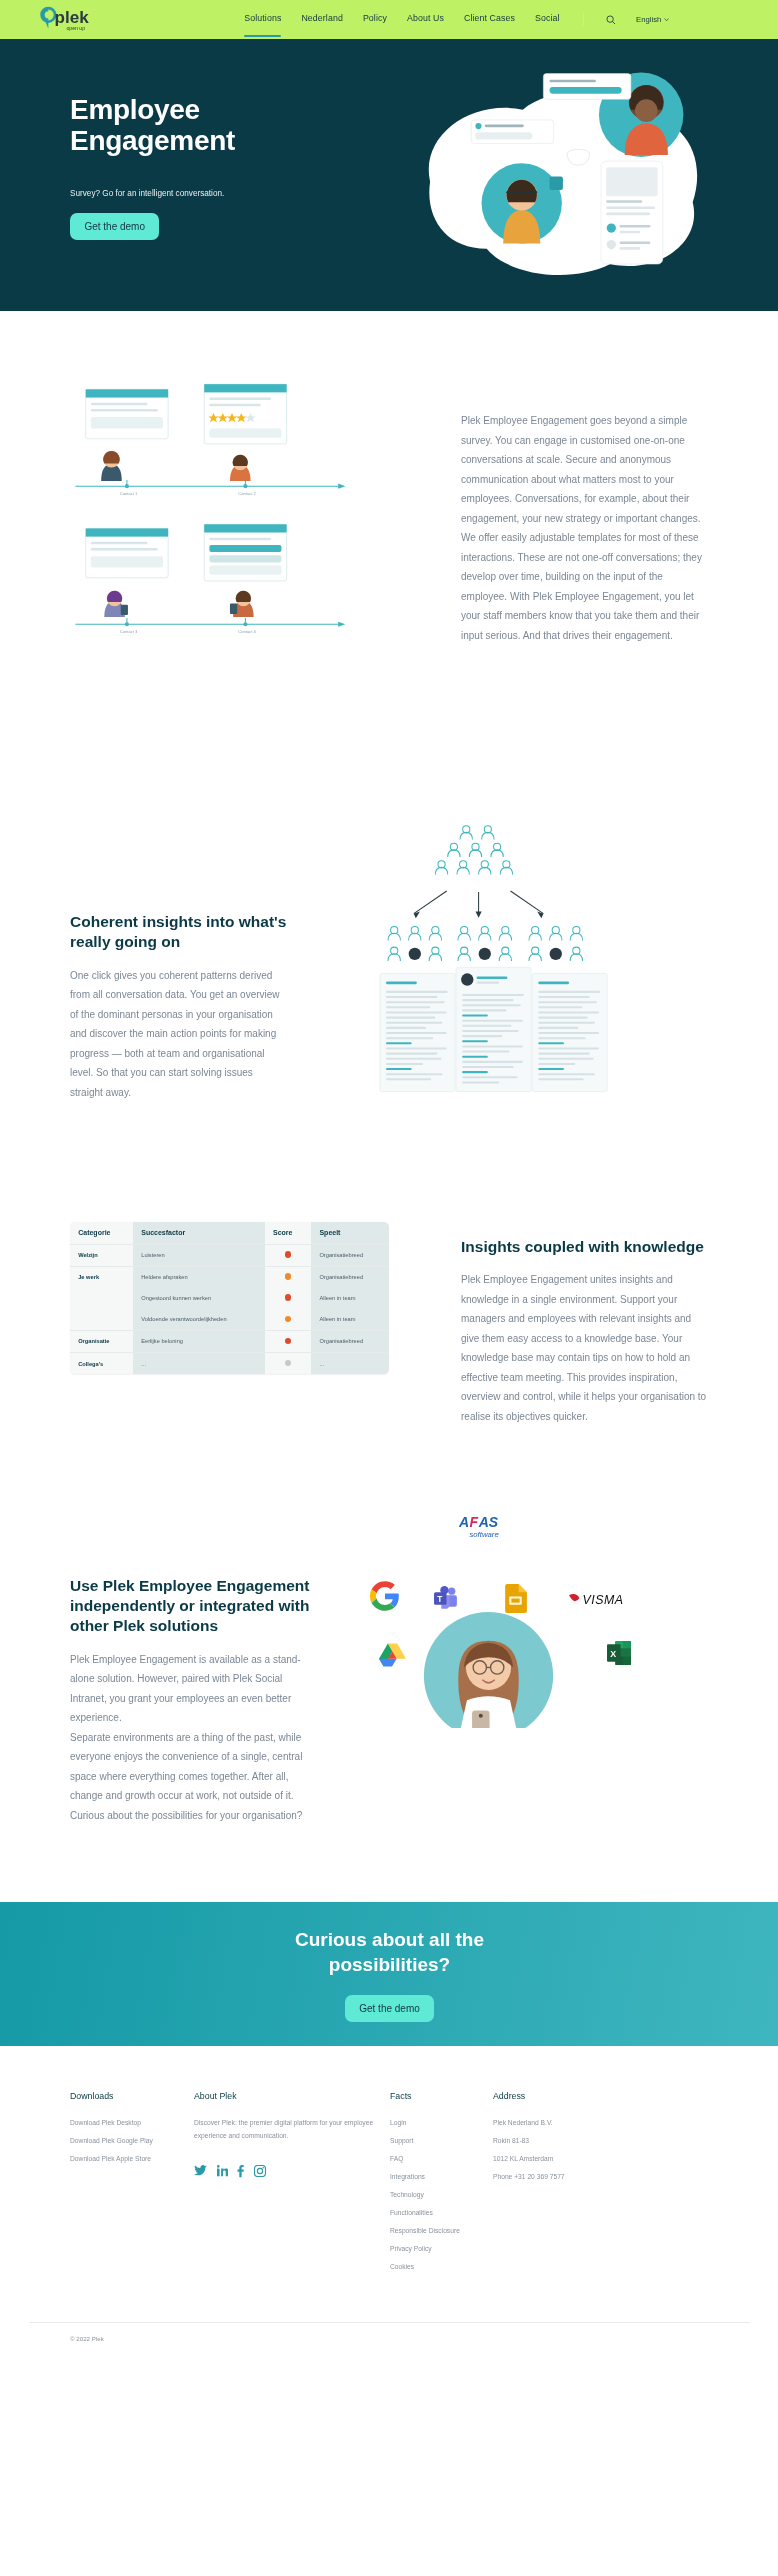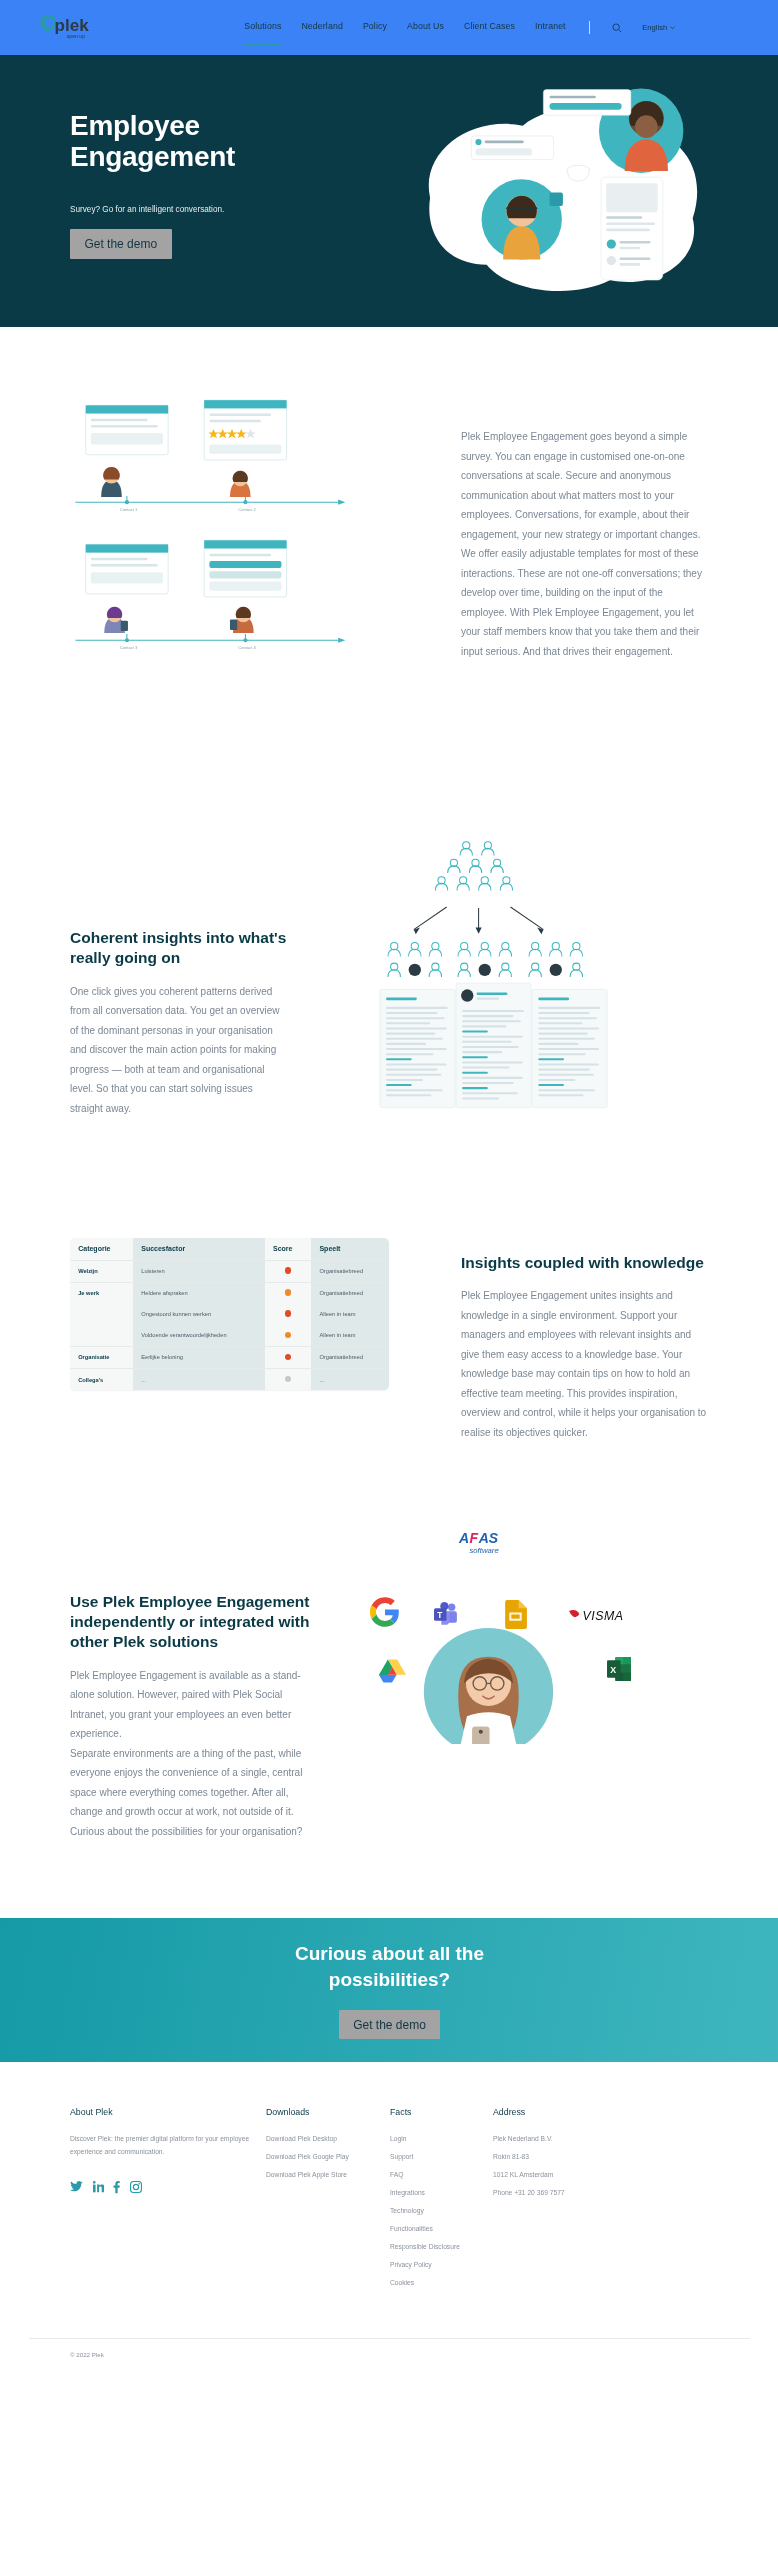--- a/index.html
+++ b/index.html
@@ -8,22 +8,22 @@
     font-family: "Liberation Sans", sans-serif;
     background: #ffffff;
     color: #143642;
     width: 779px;
     overflow-x: hidden;
   }
   .wrap { width: 779px; margin: 0 auto; position: relative; }
 
   
   .site-header {
-    height: 55px; display: flex; align-items: center;
-    background: #3b82f6; position: relative; z-index: 30;
+    height: 39px; display: flex; align-items: center;
+    background: #bef264; position: relative; z-index: 30;
   }
   .hdr-inner { width: 721px; margin: 0 auto; display: flex; align-items: center; }
   .logo { display: flex; align-items: flex-end; margin-left: 10.3px; position: relative; }
   .logo svg { display: block; }
   .nav { display: flex; align-items: center; margin-left: 147px; gap: 20px; }
   .nav a {
     font-size: 8.8px; color: #143642; text-decoration: none;
     letter-spacing: 0.1px; position: relative; padding-bottom: 2.1px;
     font-family: "Liberation Sans", sans-serif;
   }
@@ -41,22 +41,22 @@
     background: #0b3a47; min-height: 272px; position: relative; overflow: hidden;
   }
   .hero-inner { width: 721px; margin: 0 auto; position: relative; height: 272px; }
   .hero-text { position: absolute; left: 41px; top: 55px; width: 289px; }
   .hero-text h1 {
     color: #fff; font-size: 28px; line-height: 1.12; font-weight: bold;
     letter-spacing: -0.3px;
   }
   .hero-sub { color: #e8f0f2; font-size: 8.2px; margin-top: 32px; }
   .btn-yellow {
-    display: inline-block; margin-top: 15.5px; background: #a3a3a3; color: #143642;
-    border: none; border-radius: 1px; padding: 7.7px 14.4px; font-size: 12px;
+    display: inline-block; margin-top: 15.5px; background: #5eead4; color: #143642;
+    border: none; border-radius: 7px; padding: 7.7px 14.4px; font-size: 10px;
     cursor: pointer; font-family: "Liberation Sans", sans-serif;
   }
   .hero-art { position: absolute; right: 20.6px; top: 14.4px; width: 361px; height: 242px; }
 
   
   .sec { position: relative; }
   .sec-inner { width: 721px; margin: 0 auto; display: flex; }
   h2.sec-title {
     font-size: 15.5px; line-height: 1.3; color: #0b3a47; font-weight: bold;
     margin-bottom: 13.4px;
@@ -132,21 +132,21 @@
           <text x="53" y="47" font-family="Liberation Sans, sans-serif" font-size="10" fill="#2b3a43">open up</text>
         </svg>
       </div>
 
       <nav class="nav">
         <a href="#" class="active">Solutions</a>
         <a href="#">Nederland</a>
         <a href="#">Policy</a>
         <a href="#">About Us</a>
         <a href="#">Client Cases</a>
-        <a href="#">Intranet</a>
+        <a href="#">Social</a>
         <span class="nav-div"></span>
         <span class="search-ic">
           <svg width="9.8" height="9.8" viewBox="0 0 19 19">
               <circle cx="8" cy="8" r="6.2" fill="none" stroke="#143642" stroke-width="1.6"></circle>
               <line x1="12.6" y1="12.6" x2="17.5" y2="17.5" stroke="#143642" stroke-width="1.6"></line>
             </svg>
         </span>
         <span class="lang">
           <span>English</span>
           <svg width="5.2" height="3.6" viewBox="0 0 10 7">
@@ -672,20 +672,27 @@
   <section class="cta">
     <h2>
       <span>Curious about all the</span><br>
       <span>possibilities?</span>
     </h2>
     <button class="btn-yellow">Get the demo</button>
   </section>
 
   <footer class="footer">
     <div class="footer-inner">
+      <div class="fcol dl">
+        <h4>Downloads</h4>
+        <a href="#">Download Plek Desktop</a>
+        <a href="#">Download Plek Google Play</a>
+        <a href="#">Download Plek Apple Store</a>
+      </div>
+
       <div class="fcol about">
         <h4>About Plek</h4>
         <p>Discover Plek: the premier digital platform for your employee experience and communication.</p>
         <div class="socials">
           <span>
             <svg width="13.4" height="11.3" viewBox="0 0 26 22">
                 <path d="M25 2.6a10 10 0 0 1-2.9.8A5 5 0 0 0 24.3.6a10 10 0 0 1-3.2 1.2A5 5 0 0 0 12.5 6a14.2 14.2 0 0 1-10.3-5.2A5 5 0 0 0 3.7 7.5 5 5 0 0 1 1.4 6.9v.1a5 5 0 0 0 4 4.9 5 5 0 0 1-2.2.1 5 5 0 0 0 4.7 3.5A10 10 0 0 1 0 17.6a14.1 14.1 0 0 0 7.7 2.3c9.2 0 14.2-7.7 14.2-14.3v-.7A10 10 0 0 0 25 2.6z" fill="#2a9aa8"></path>
               </svg>
           </span>
           <span>
@@ -703,27 +710,20 @@
           <span>
             <svg width="12" height="12" viewBox="0 0 23 23">
                 <rect x="1" y="1" width="21" height="21" rx="6" fill="none" stroke="#2a9aa8" stroke-width="2.2"></rect>
                 <circle cx="11.5" cy="11.5" r="5" fill="none" stroke="#2a9aa8" stroke-width="2.2"></circle>
                 <circle cx="17.6" cy="5.4" r="1.5" fill="#2a9aa8"></circle>
               </svg>
           </span>
         </div>
       </div>
 
-      <div class="fcol dl">
-        <h4>Downloads</h4>
-        <a href="#">Download Plek Desktop</a>
-        <a href="#">Download Plek Google Play</a>
-        <a href="#">Download Plek Apple Store</a>
-      </div>
-
       <div class="fcol facts">
         <h4>Facts</h4>
         <a href="#">Login</a>
         <a href="#">Support</a>
         <a href="#">FAQ</a>
         <a href="#">Integrations</a>
         <a href="#">Technology</a>
         <a href="#">Functionalities</a>
         <a href="#">Responsible Disclosure</a>
         <a href="#">Privacy Policy</a>

